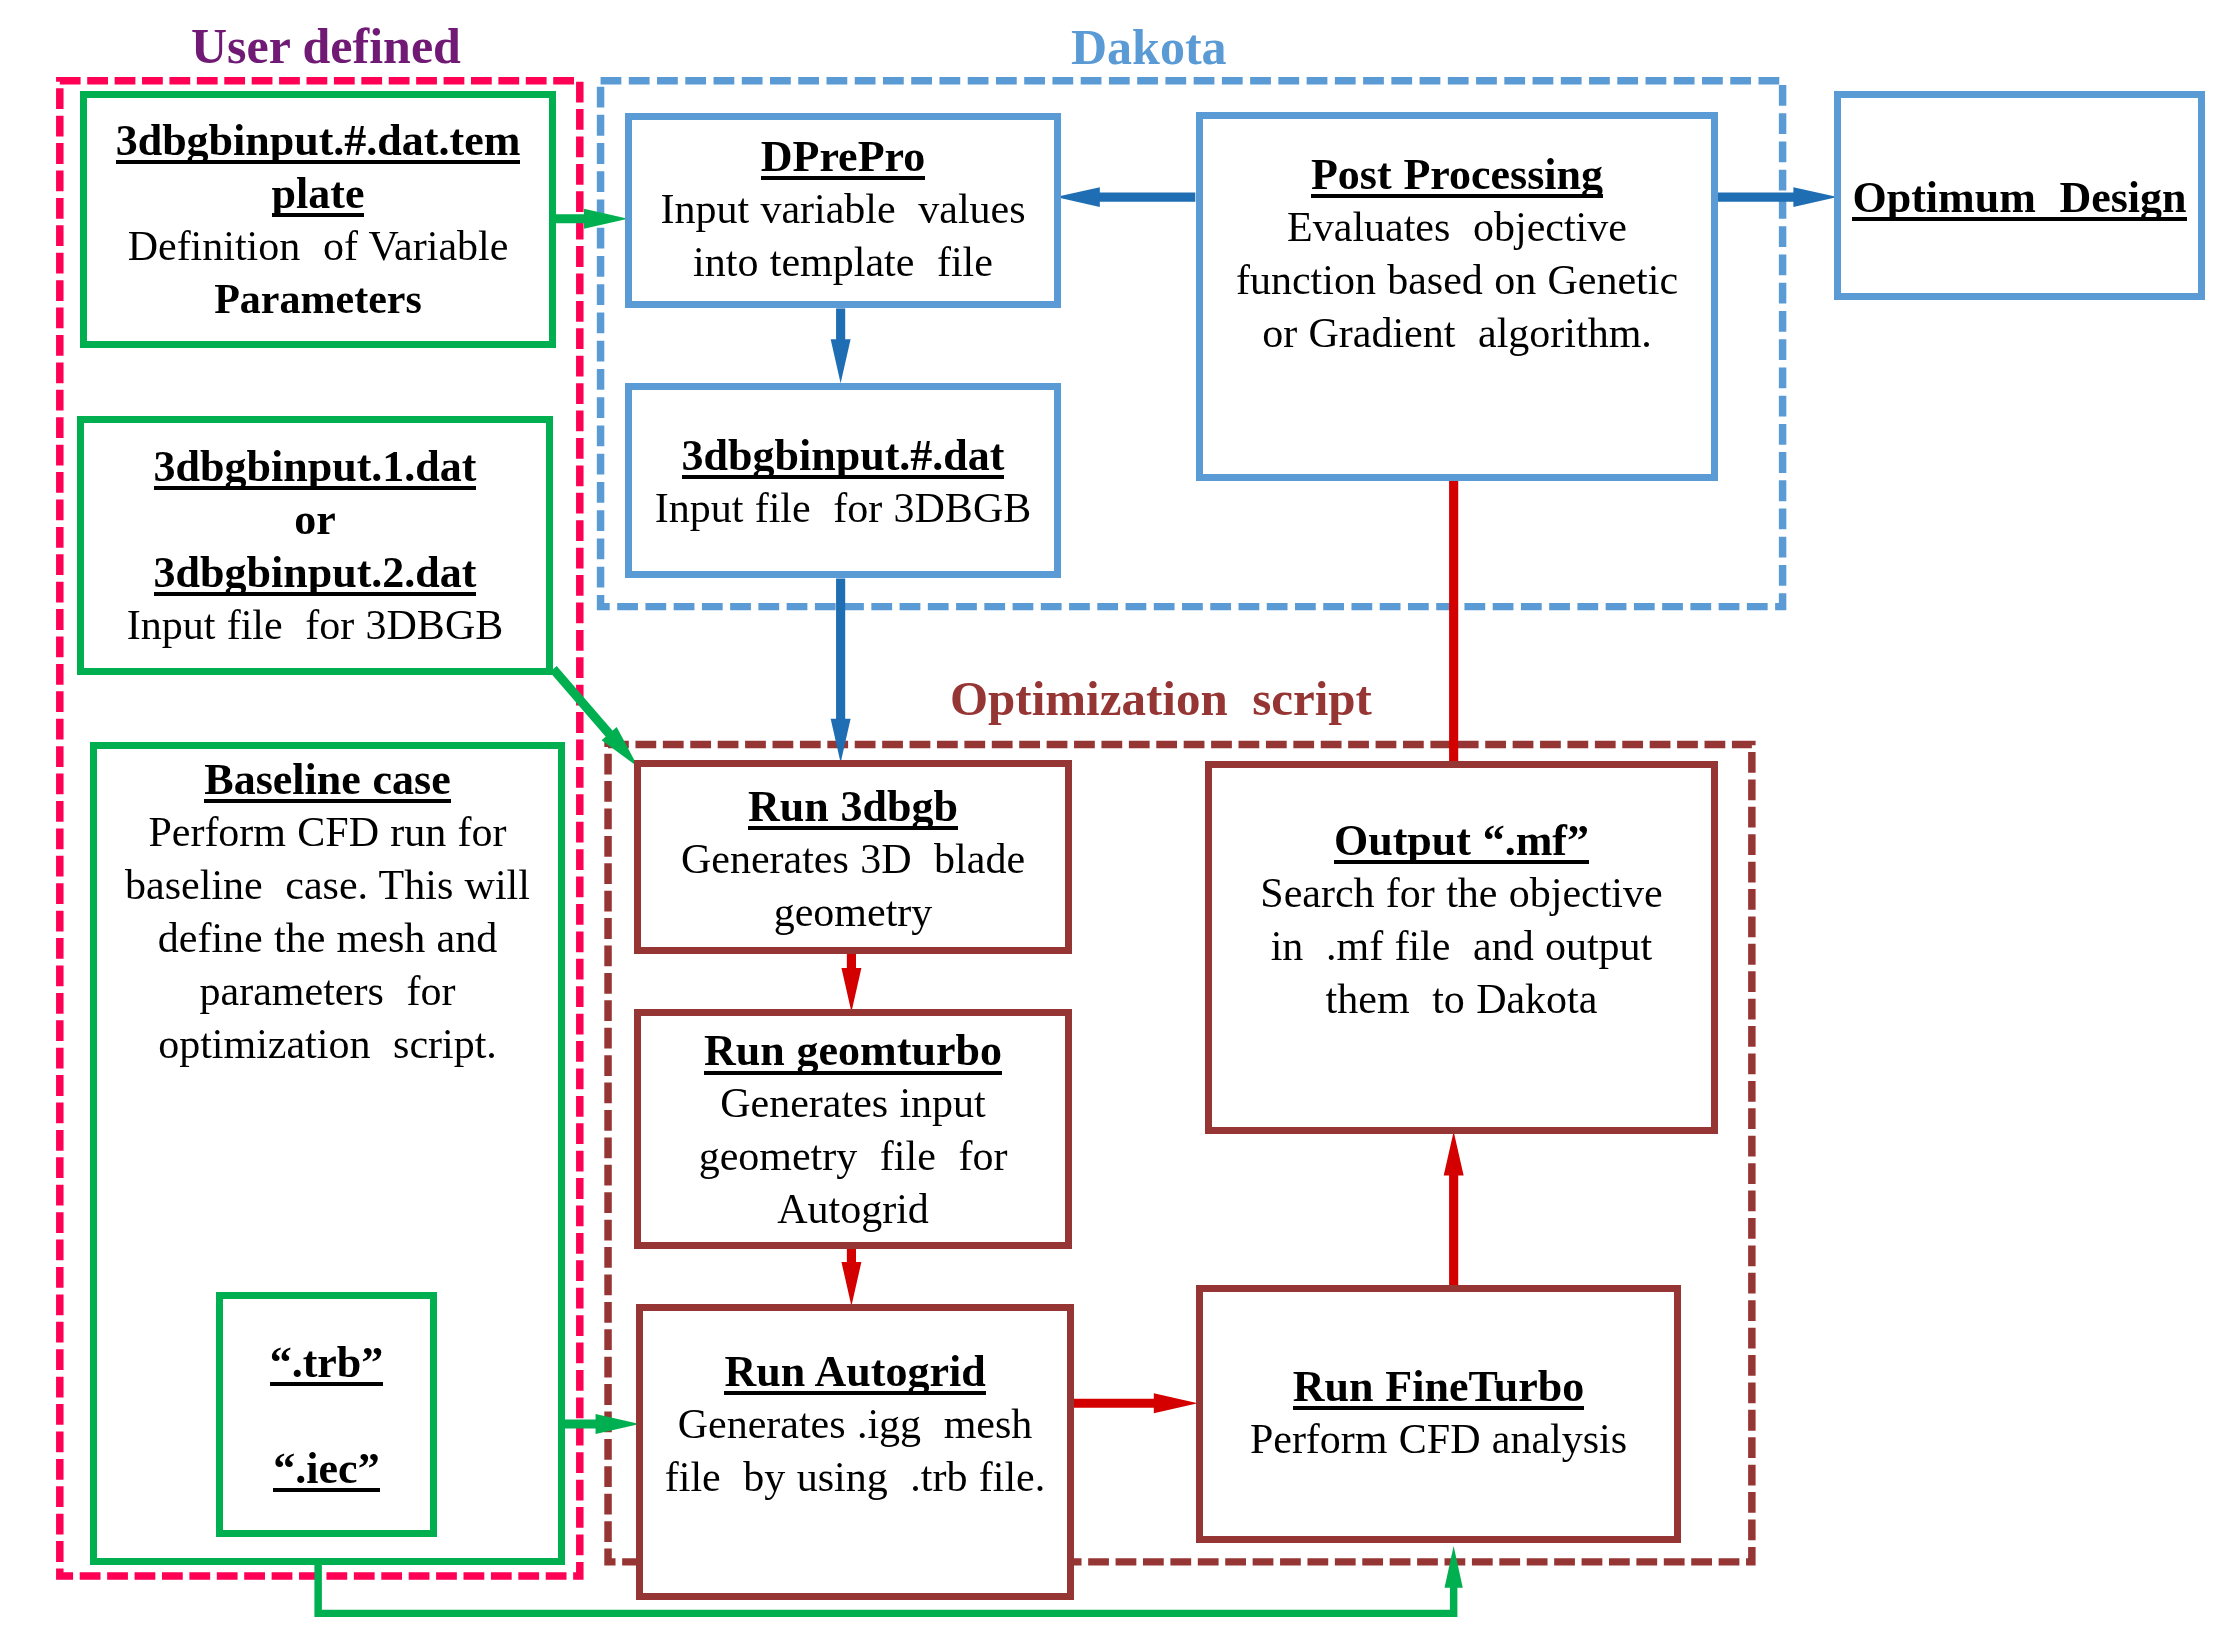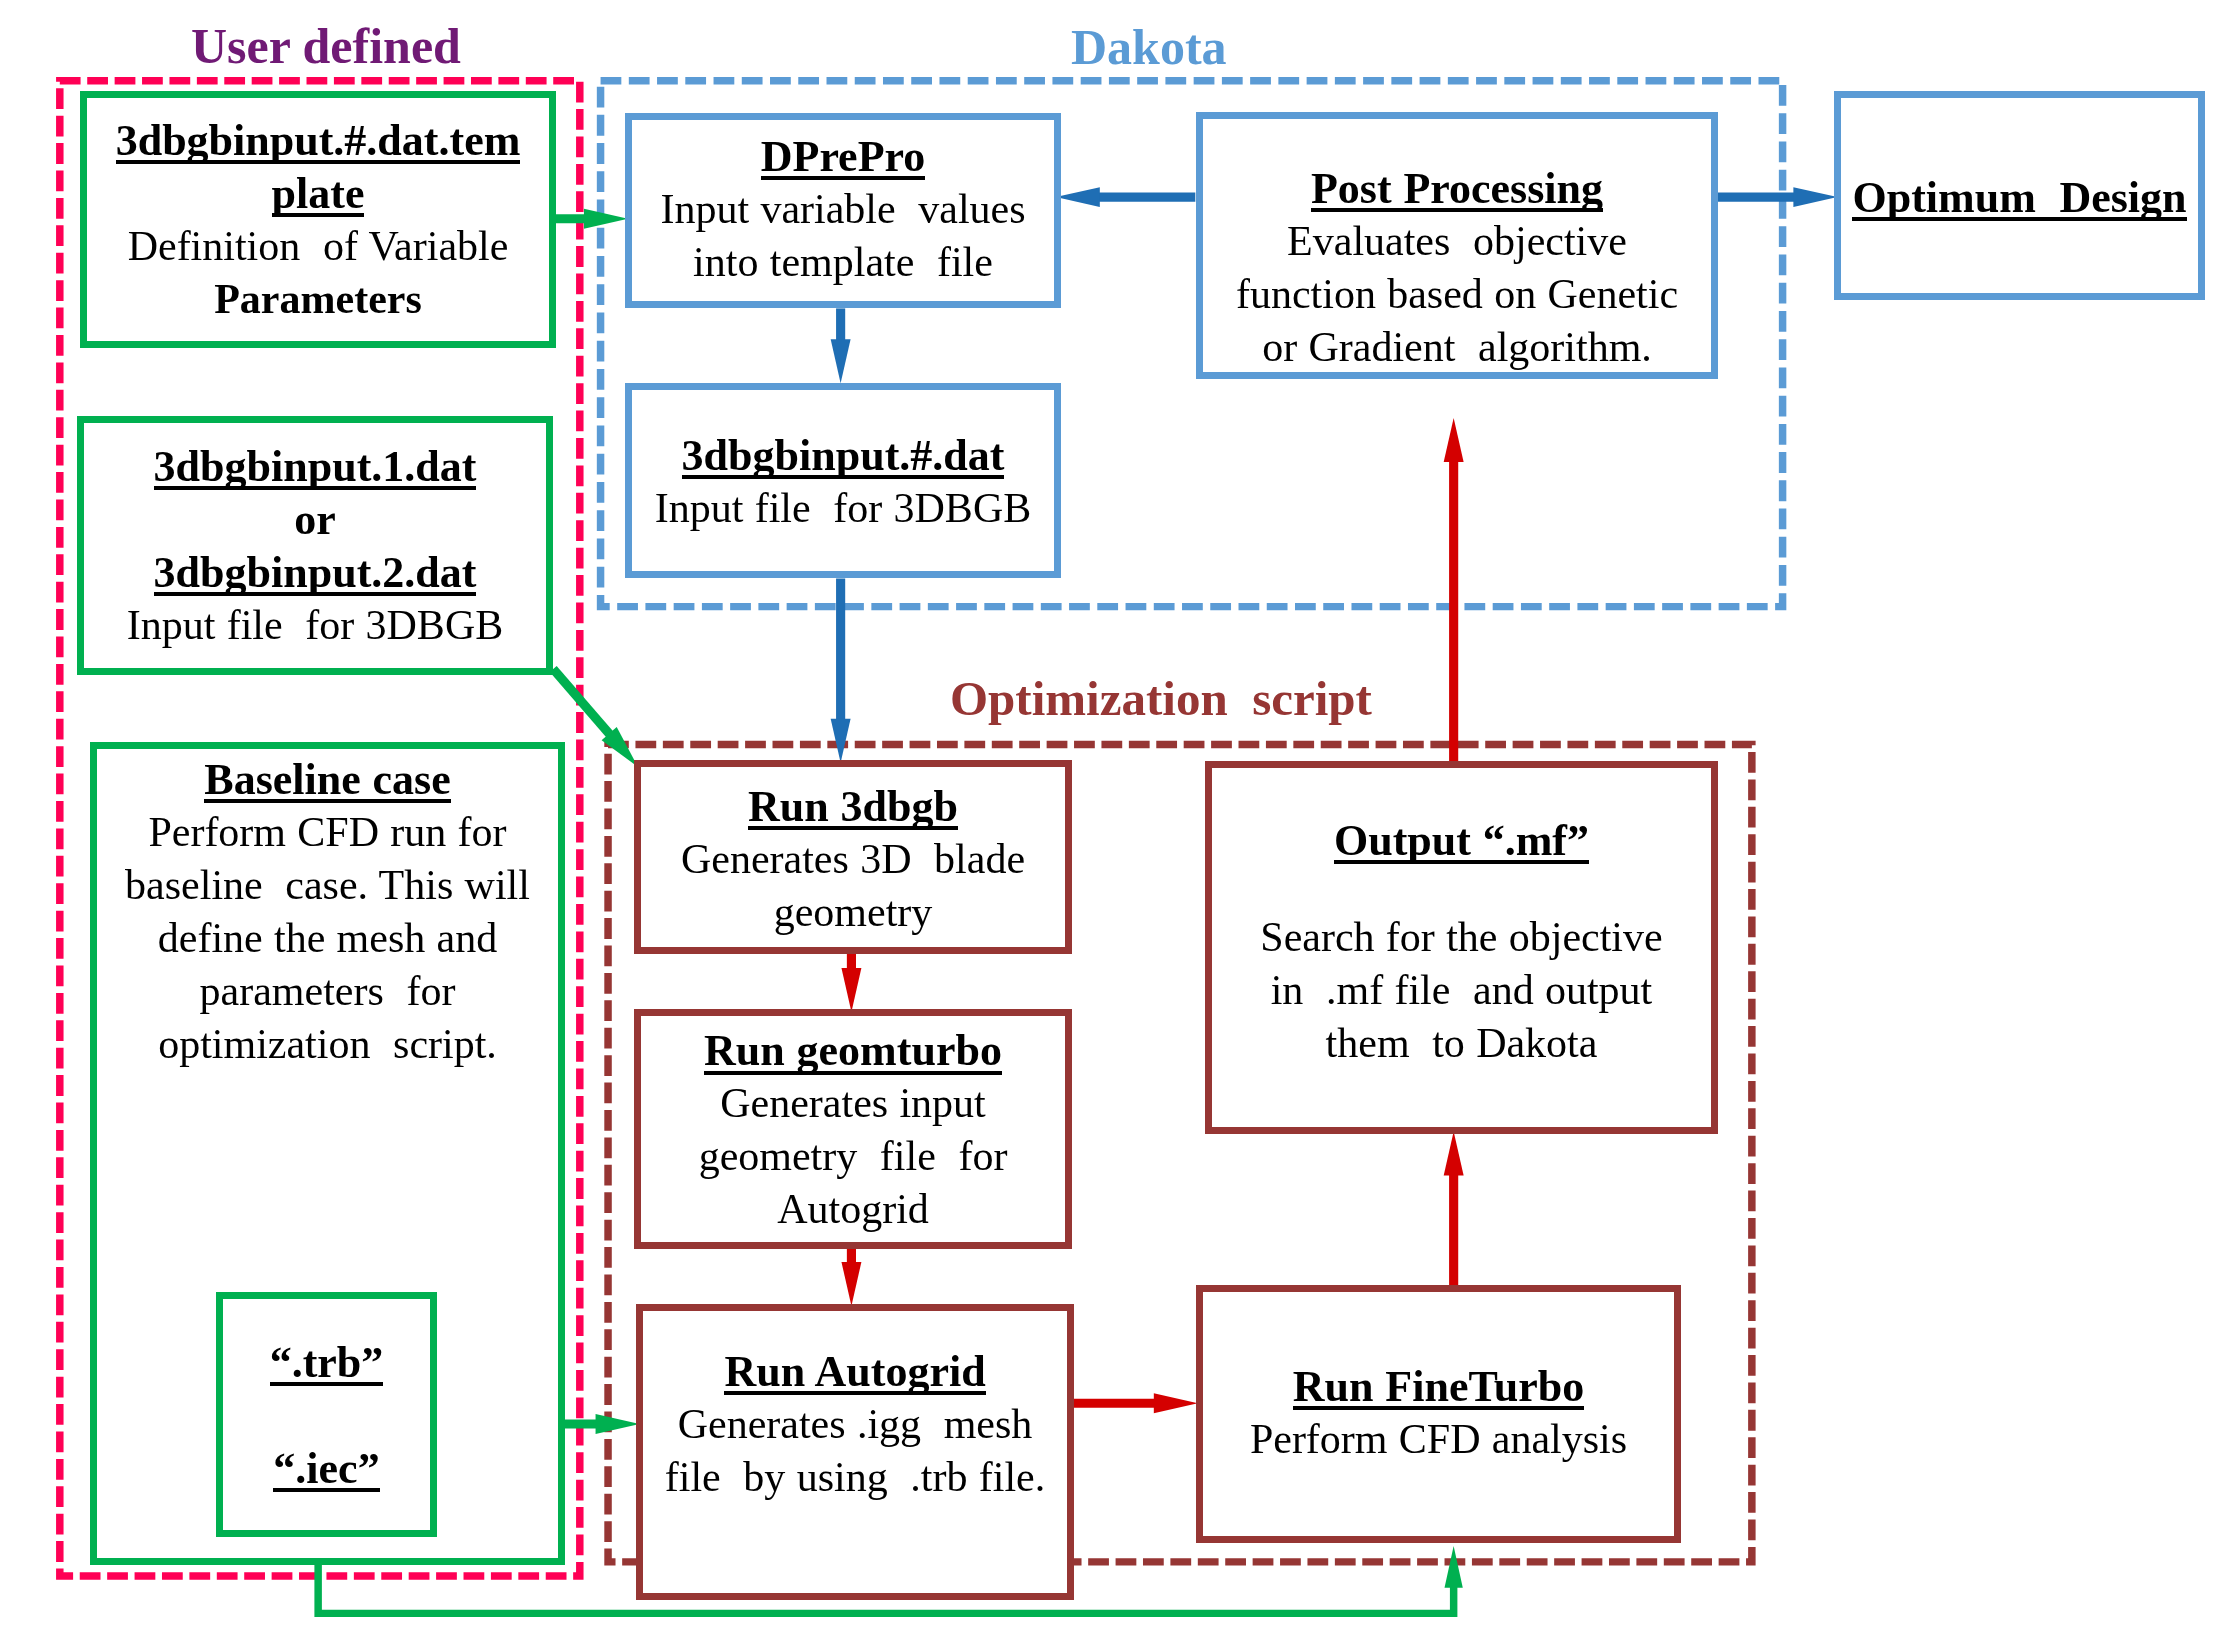--- a/index.html
+++ b/index.html
@@ -115,21 +115,21 @@
     </div>
     <div class="node" style="left: 625px; top: 113px; width: 436px; height: 195px; border: 7px solid rgb(91, 155, 213); line-height: 53px; padding-top: 10px;">
       <span class="line ttl" style="font-size: 44px;"><span class="u">DPrePro</span></span>
       <span class="line bdy" style="font-size: 42px;">Input variable  values</span>
       <span class="line bdy" style="font-size: 42px;">into template  file</span>
     </div>
     <div class="node" style="left: 625px; top: 383px; width: 436px; height: 195px; border: 7px solid rgb(91, 155, 213); line-height: 53px; padding-top: 39px;">
       <span class="line ttl" style="font-size: 44px;"><span class="u">3dbgbinput.#.dat</span></span>
       <span class="line bdy" style="font-size: 42px;">Input file  for 3DBGB</span>
     </div>
-    <div class="node" style="left: 1196px; top: 112px; width: 522px; height: 267px; border: 7px solid rgb(91, 155, 213); line-height: 53px; padding-top: 43px;">
+    <div class="node" style="left: 1196px; top: 112px; width: 522px; height: 369px; border: 7px solid rgb(91, 155, 213); line-height: 53px; padding-top: 29px;">
       <span class="line ttl" style="font-size: 44px;"><span class="u">Post Processing</span></span>
       <span class="line bdy" style="font-size: 42px;">Evaluates  objective</span>
       <span class="line bdy" style="font-size: 42px;">function based on Genetic</span>
       <span class="line bdy" style="font-size: 42px;">or Gradient  algorithm.</span>
     </div>
     <div class="node" style="left: 1834px; top: 91px; width: 371px; height: 209px; border: 7px solid rgb(91, 155, 213); line-height: 53px; padding-top: 73px;">
       <span class="line ttl" style="font-size: 44px;"><span class="u">Optimum  Design</span></span>
     </div>
     <div class="node" style="left: 634px; top: 760px; width: 438px; height: 194px; border: 7px solid rgb(150, 54, 52); line-height: 53px; padding-top: 12.5px;">
       <span class="line ttl" style="font-size: 44px;"><span class="u">Run 3dbgb</span></span>
@@ -142,21 +142,21 @@
       <span class="line bdy" style="font-size: 42px;">geometry  file  for</span>
       <span class="line bdy" style="font-size: 42px;">Autogrid</span>
     </div>
     <div class="node" style="left: 636px; top: 1304px; width: 438px; height: 296px; border: 7px solid rgb(150, 54, 52); line-height: 53px; padding-top: 34px;">
       <span class="line ttl" style="font-size: 44px;"><span class="u">Run Autogrid</span></span>
       <span class="line bdy" style="font-size: 42px;">Generates .igg  mesh</span>
       <span class="line bdy" style="font-size: 42px;">file  by using  .trb file.</span>
     </div>
     <div class="node" style="left: 1205px; top: 761px; width: 513px; height: 373px; border: 7px solid rgb(150, 54, 52); line-height: 53px; padding-top: 46px;">
       <span class="line ttl" style="font-size: 44px;"><span class="u">Output “.mf”</span></span>
-      <span class="line bdy" style="font-size: 42px; margin-top: 44px;">Search for the objective</span>
+      <span class="line bdy" style="font-size: 42px;">Search for the objective</span>
       <span class="line bdy" style="font-size: 42px;">in  .mf file  and output</span>
       <span class="line bdy" style="font-size: 42px;">them  to Dakota</span>
     </div>
     <div class="node" style="left: 1196px; top: 1285px; width: 485px; height: 258px; border: 7px solid rgb(150, 54, 52); line-height: 53px; padding-top: 68px;">
       <span class="line ttl" style="font-size: 44px;"><span class="u">Run FineTurbo</span></span>
       <span class="line bdy" style="font-size: 42px;">Perform CFD analysis</span>
     </div>
   </div>
 
 

